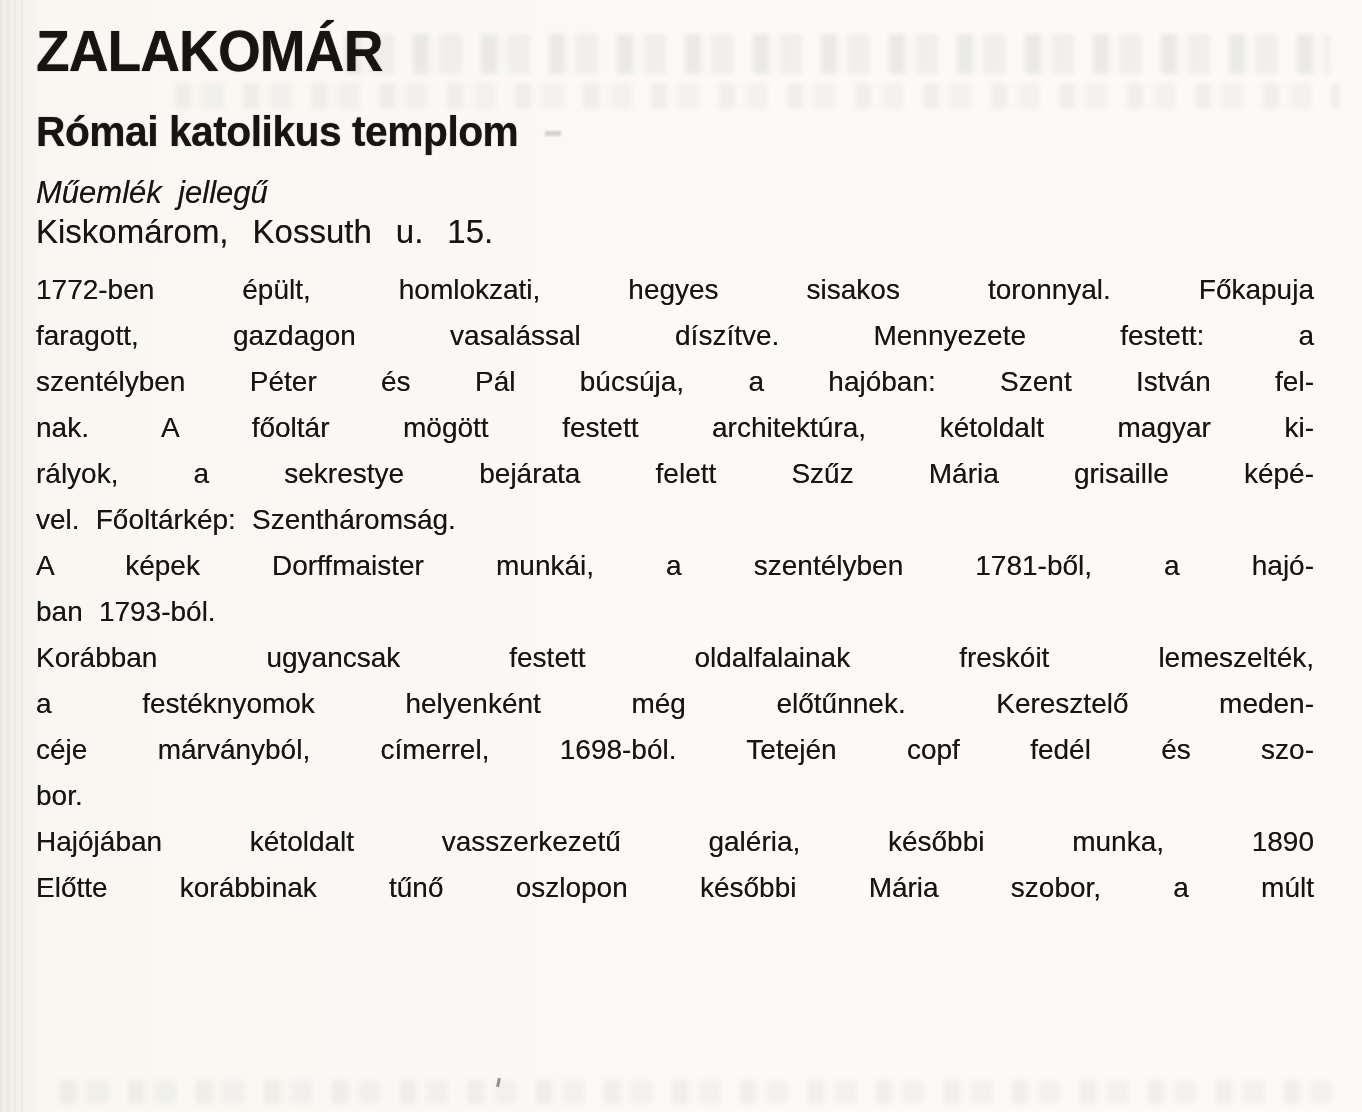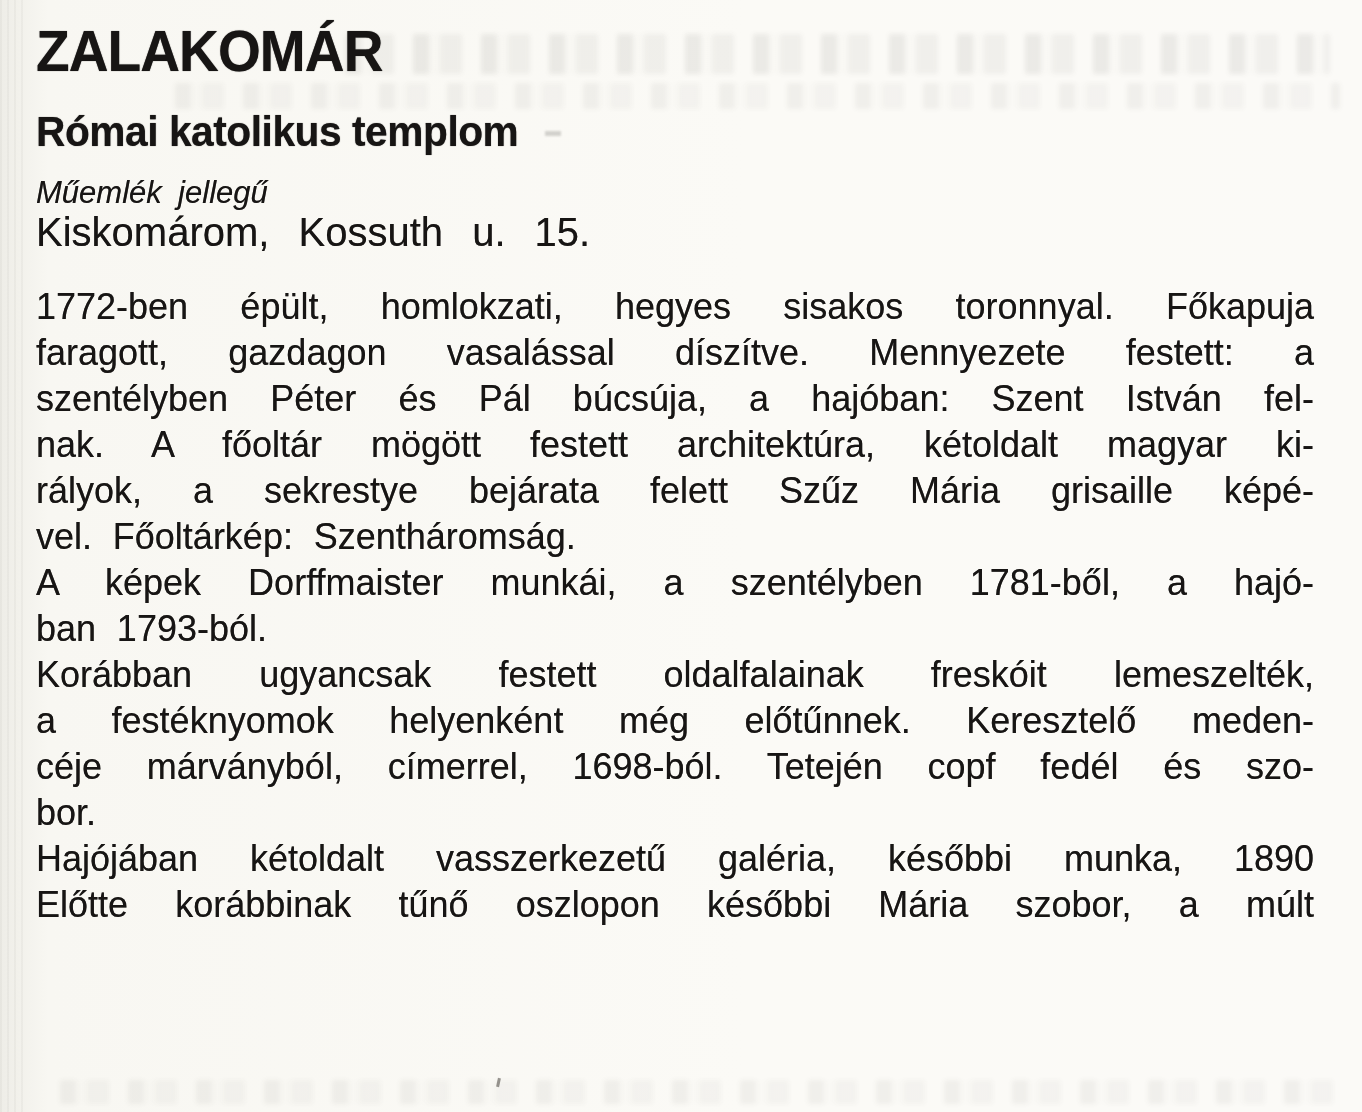--- a/index.html
+++ b/index.html
@@ -54,28 +54,28 @@
   .designation {
     margin-top: 20px;
     font-size: 31px;
     line-height: 38px;
     font-style: italic;
     word-spacing: .25em;
     text-shadow: 0 0 .5px rgba(20,18,16,.6);
   }
   .address {
     margin-top: 2px;
-    font-size: 40px;
+    font-size: 33px;
     line-height: 36px;
     word-spacing: .45em;
     text-shadow: 0 0 .5px rgba(20,18,16,.6);
   }
   .body-text {
-    margin-top: 34px;
-    font-size: 36px;
+    margin-top: 17px;
+    font-size: 28px;
     line-height: 46px;
     text-shadow: 0 0 .5px rgba(20,18,16,.65);
   }
   .line {
     text-align: justify;
     text-align-last: justify;
     word-spacing: .08em;
     white-space: normal;
   }
   .line.end {

